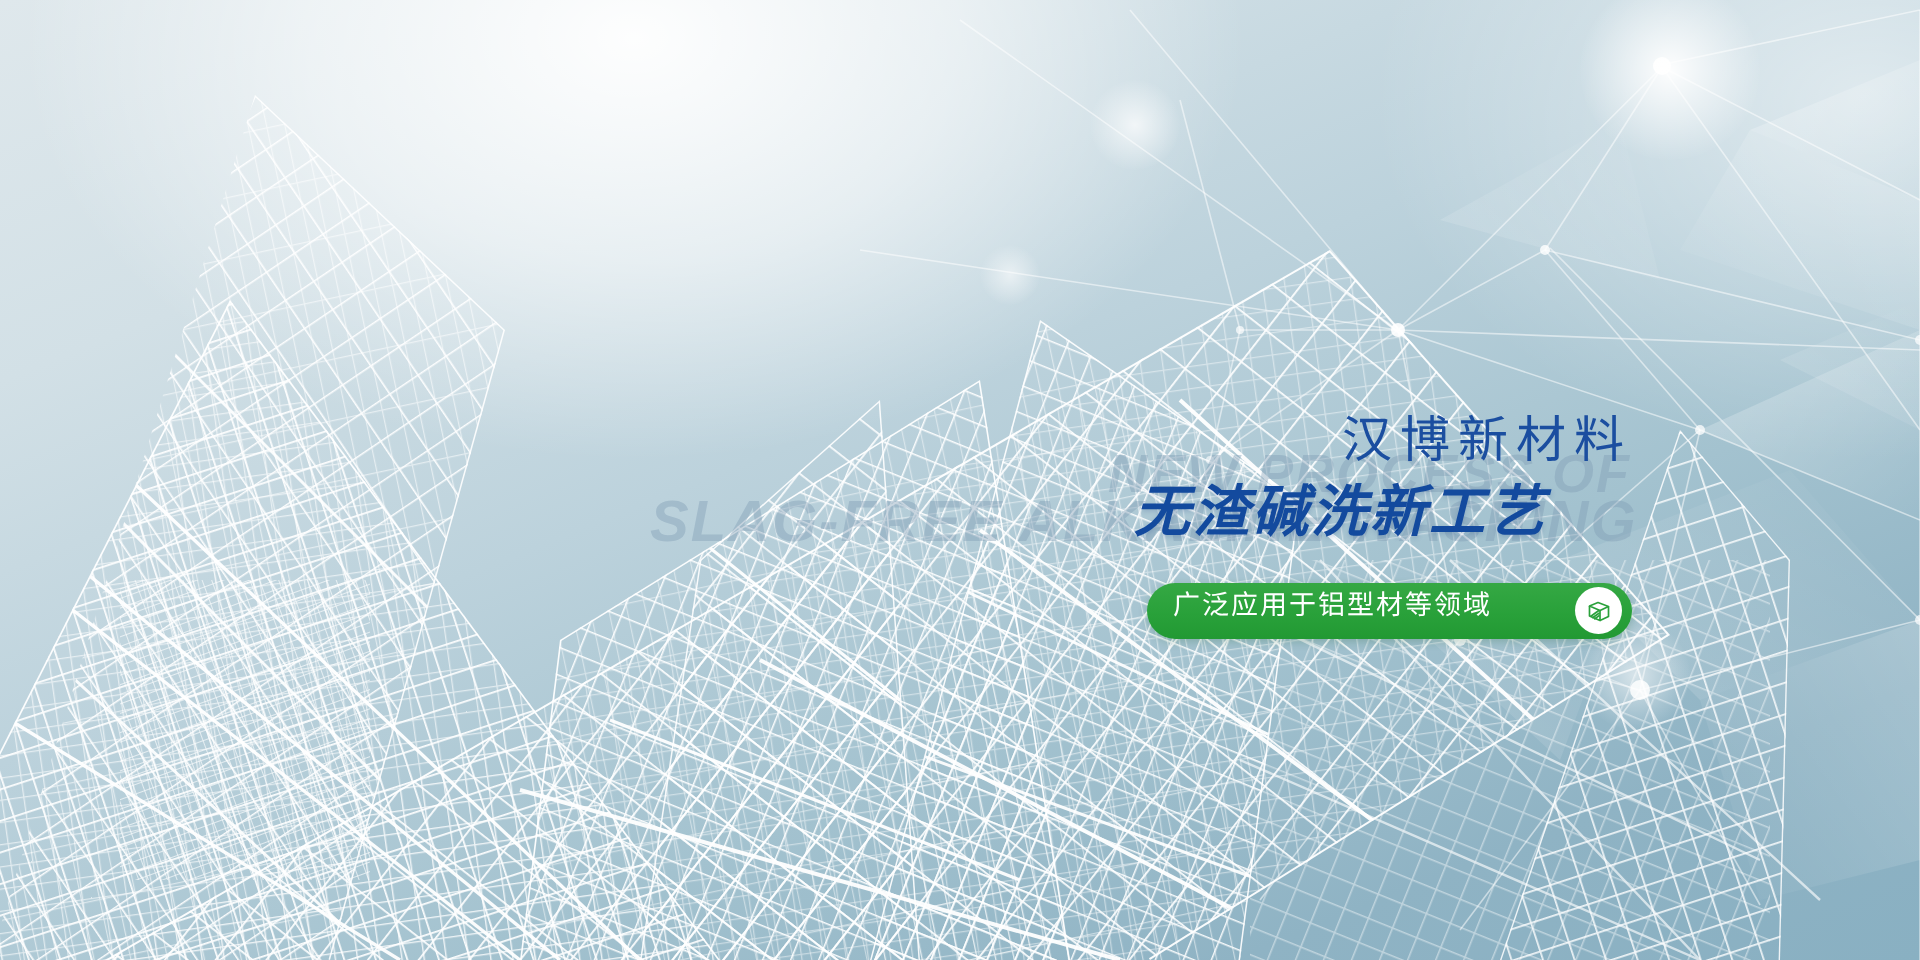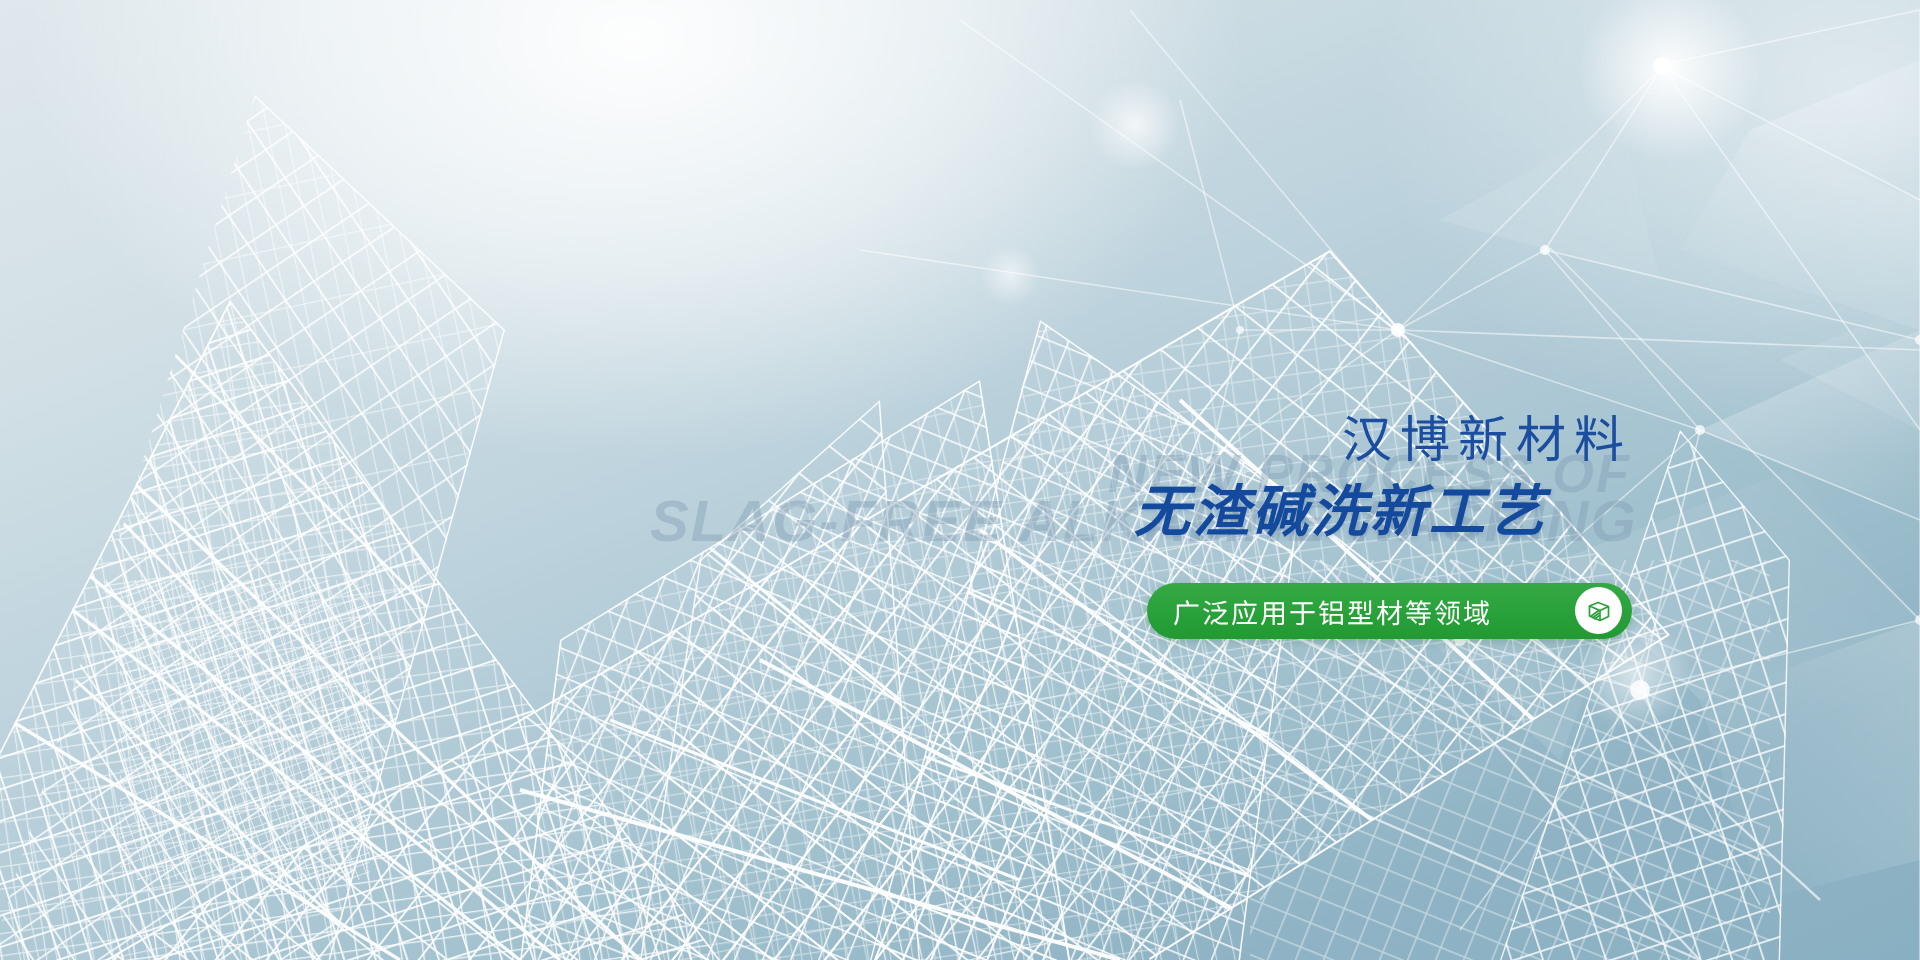--- a/index.html
+++ b/index.html
@@ -60,21 +60,21 @@
     text-shadow:0 2px 5px rgba(30,70,130,0.22);
     font-family:Liberation Sans, sans-serif;
   }
 
   .pill{
     position:absolute;left:1147px;top:583px;
     height:56px;width:485px;
     border-radius:28px;
     background:linear-gradient(180deg,#35a844 0%,#29a13a 55%,#229933 100%);
     box-shadow:0 3px 10px rgba(20,90,40,0.22);
-    display:flex;align-items:center;
+    display:flex;
     pointer-events:auto;
   }
   .pill-text{
     color:#ffffff;font-size:27px;letter-spacing:2px;
     margin-left:26px;white-space:nowrap;
     font-family:"DejaVu Sans","Liberation Sans",sans-serif;
   }
   .pill-icon{
     position:absolute;right:10px;top:4px;
     width:47px;height:47px;border-radius:50%;

